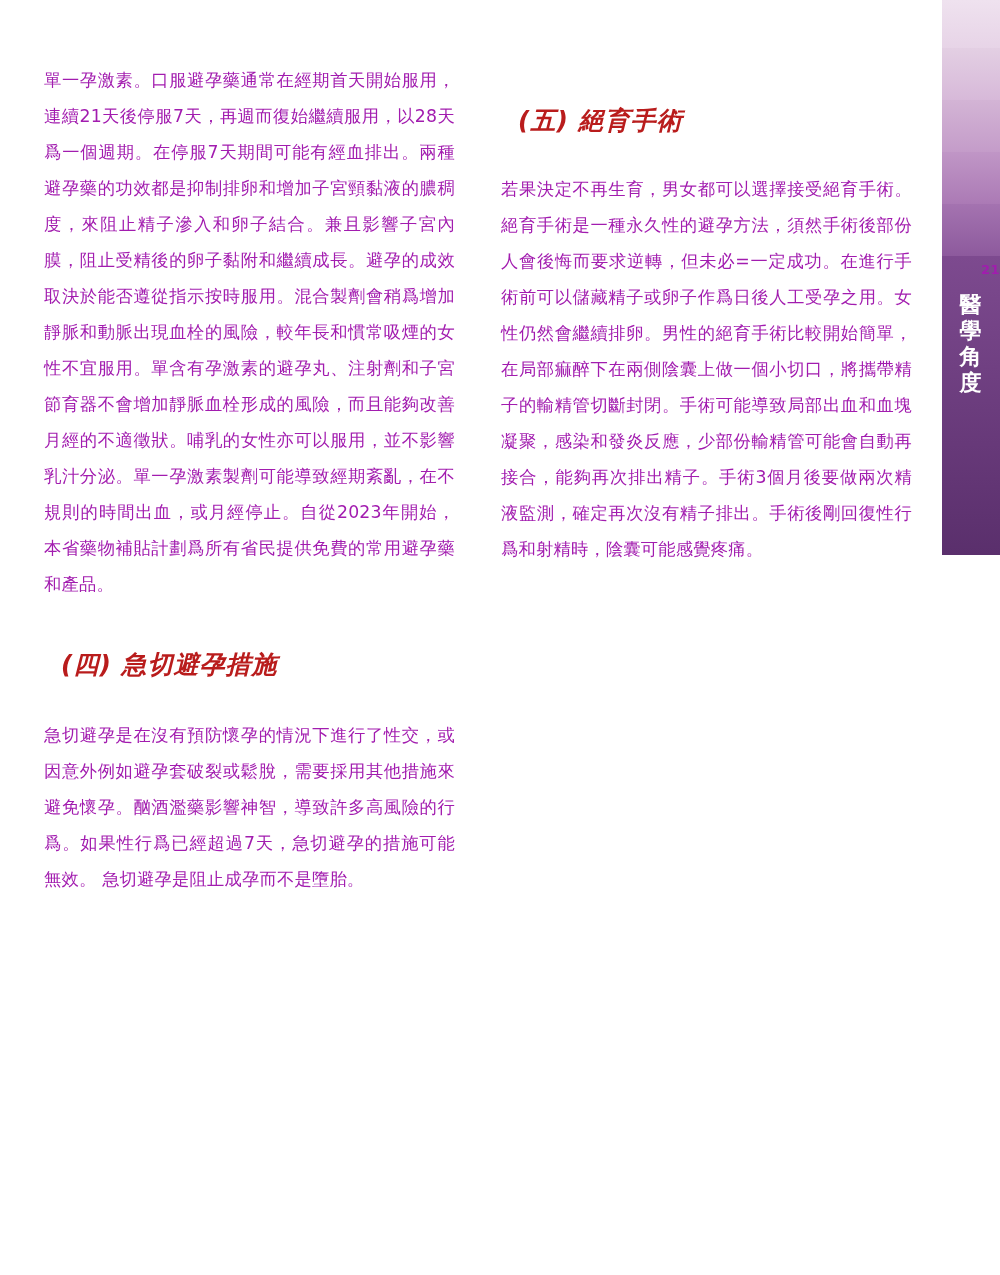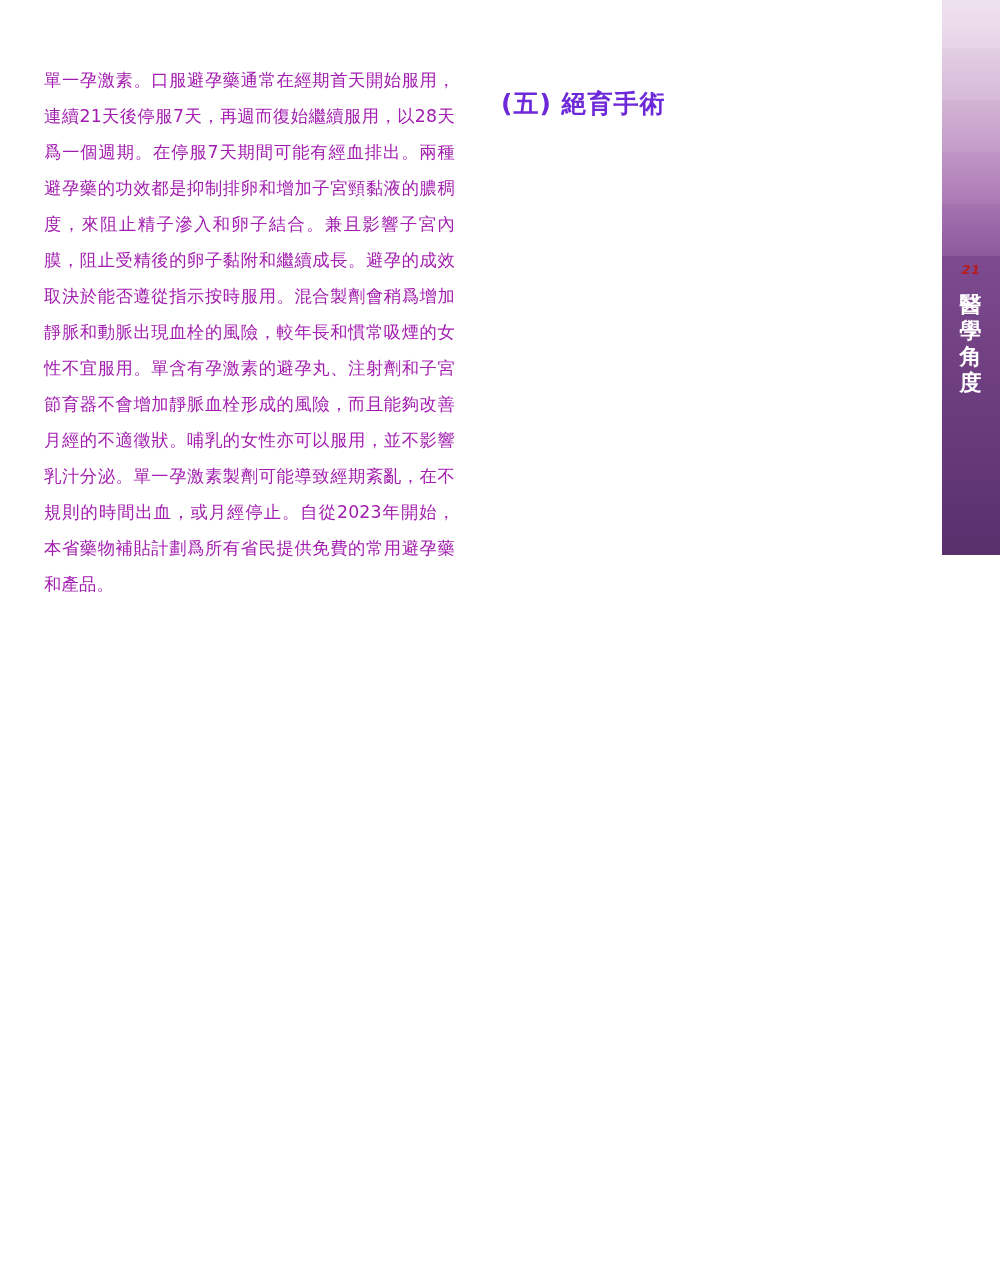--- a/index.html
+++ b/index.html
@@ -35,26 +35,25 @@
   .band-3 { top: 100px; height: 52px; background: linear-gradient(to bottom, #d3b4d5, #c49cc9); }
   .band-4 { top: 152px; height: 52px; background: linear-gradient(to bottom, #c096c6, #ab7ab5); }
   .band-5 { top: 204px; height: 52px; background: linear-gradient(to bottom, #a473b0, #8d5a9d); }
   .band-6 { top: 256px; height: 299px; background: linear-gradient(to bottom, #7d4a8f, #5a2f6c); }
 
   #page-number {
     position: absolute;
     top: 262px;
     left: 0;
     width: 58px;
-    text-align: center;
-    color: #b91c1c;
+    text-align: right;
+    color: #a21caf;
     font-size: 13px;
     font-weight: bold;
     letter-spacing: 0.5px;
-    font-style: italic;
   }
   #side-tab-title {
     position: absolute;
     top: 292px;
     left: 0;
     width: 58px;
     color: #ffffff;
     font-size: 22px;
     font-weight: bold;
     line-height: 1.18;
@@ -80,26 +79,27 @@
     font-size: 17.3px;
     line-height: 36px;
     color: #a21caf;
     text-align: justify;
     text-justify: inter-character;
     letter-spacing: 0.2px;
   }
   p.para + p.para { margin-top: 0; }
 
   h2.section-heading {
-    margin: 0;
+    margin: 17px;
     font-size: 25px;
     font-weight: bold;
-    color: #6d28d9;
+    color: #b91c1c;
     line-height: 1.3;
     letter-spacing: 1px;
+    font-style: italic;
   }
   .heading-block { padding-top: 30px; padding-bottom: 18px; }
   .heading-block-2 { padding-top: 26px; padding-bottom: 16px; }
 </style>
 </head>
 <body>
 
 <div id="side-tab">
   <div class="band band-1"></div>
   <div class="band band-2"></div>
@@ -113,21 +113,26 @@
     <span>學</span>
     <span>角</span>
     <span>度</span>
   </div>
 </div>
 
 <div id="content">
 
   <div class="column">
     <p class="para">單一孕激素。口服避孕藥通常在經期首天開始服用，連續21天後停服7天，再週而復始繼續服用，以28天爲一個週期。在停服7天期間可能有經血排出。兩種避孕藥的功效都是抑制排卵和增加子宮頸黏液的膿稠度，來阻止精子滲入和卵子結合。兼且影響子宮內膜，阻止受精後的卵子黏附和繼續成長。避孕的成效取決於能否遵從指示按時服用。混合製劑會稍爲增加靜脈和動脈出現血栓的風險，較年長和慣常吸煙的女性不宜服用。單含有孕激素的避孕丸、注射劑和子宮節育器不會增加靜脈血栓形成的風險，而且能夠改善月經的不適徵狀。哺乳的女性亦可以服用，並不影響乳汁分泌。單一孕激素製劑可能導致經期紊亂，在不規則的時間出血，或月經停止。自從2023年開始，本省藥物補貼計劃爲所有省民提供免費的常用避孕藥和產品。</p>
+    <div class="heading-block">
+      <h2 class="section-heading">(四) 急切避孕措施</h2>
+    </div>
+    <p class="para">急切避孕是在沒有預防懷孕的情況下進行了性交，或因意外例如避孕套破裂或鬆脫，需要採用其他措施來避免懷孕。酗酒濫藥影響神智，導致許多高風險的行爲。如果性行爲已經超過7天，急切避孕的措施可能無效。 急切避孕是阻止成孕而不是墮胎。</p>
   </div>
 
   <div class="column">
     <div class="heading-block-2">
       <h2 class="section-heading">(五) 絕育手術</h2>
     </div>
+    <p class="para">若果決定不再生育，男女都可以選擇接受絕育手術。絕育手術是一種永久性的避孕方法，須然手術後部份人會後悔而要求逆轉，但未必=一定成功。在進行手術前可以儲藏精子或卵子作爲日後人工受孕之用。女性仍然會繼續排卵。男性的絕育手術比較開始簡單，在局部痲醉下在兩側陰囊上做一個小切口，將攜帶精子的輸精管切斷封閉。手術可能導致局部出血和血塊凝聚，感染和發炎反應，少部份輸精管可能會自動再接合，能夠再次排出精子。手術3個月後要做兩次精液監測，確定再次沒有精子排出。手術後剛回復性行爲和射精時，陰囊可能感覺疼痛。</p>
   </div>
 
 </div>
 
 </body></html>

